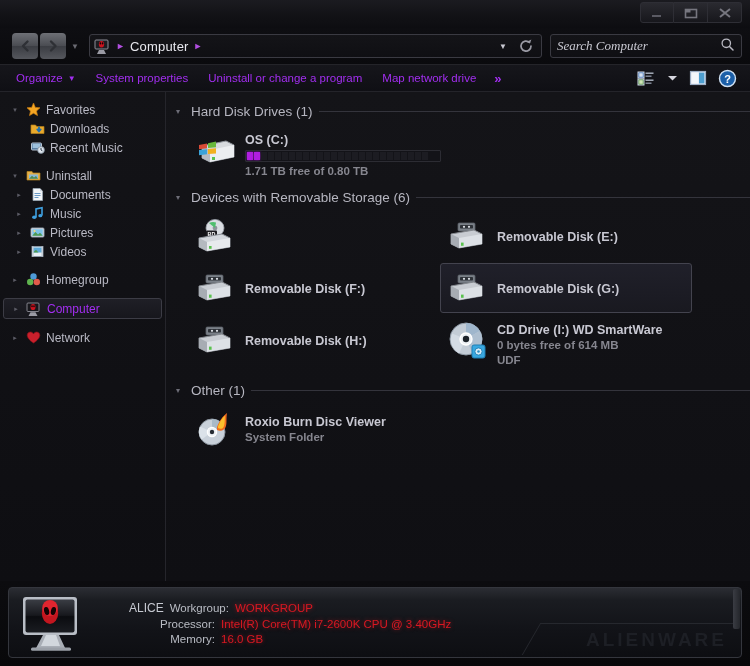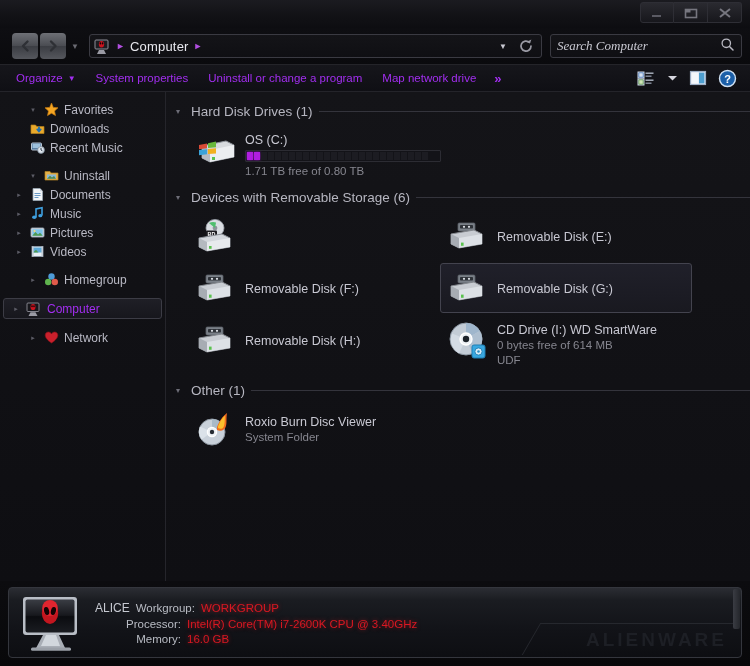--- a/index.html
+++ b/index.html
@@ -99,21 +99,21 @@
 
   
   .sidebar {
     width: 166px; flex: 0 0 166px; height: 100%;
     background: linear-gradient(180deg, #131317 0%, #0e0e12 100%);
     border-right: 1px solid #25252b;
     padding-top: 8px; overflow: hidden;
   }
   .navgroup { margin-bottom: 9px; }
   .navitem {
-    display: flex; align-items: center; height: 19px; padding-left: 28px; gap: 5px;
+    display: flex; align-items: center; height: 19px; padding-left: 10px; gap: 5px;
     color: #b9b9c4; font-size: 12px; white-space: nowrap;
   }
   .navitem .exp { width: 10px; color: #5c5c66; font-size: 7px; text-align: center; flex: 0 0 10px; }
   .navitem .ico { width: 16px; height: 16px; flex: 0 0 16px; display:flex; align-items:center; justify-content:center; }
   .navitem.child { padding-left: 14px; }
   .navitem.selected {
     background: linear-gradient(180deg, #1f1f26 0%, #17171d 100%);
     border: 1px solid #3c3c45; border-radius: 3px;
     margin: 0 3px; height: 21px; padding-left: 7px;
   }
@@ -136,21 +136,21 @@
     width: 252px; min-height: 42px; display: flex; align-items: flex-start;
     gap: 8px; padding: 5px 6px; margin: 1px 0;
     border: 1px solid transparent; border-radius: 3px;
   }
   .tile.wide { width: 260px; }
   .tile.selected {
     background: linear-gradient(180deg, #20202a 0%, #191920 100%);
     border: 1px solid #43434e;
   }
   .tile .tico { width: 42px; height: 38px; flex: 0 0 42px; display: flex; align-items: center; justify-content: center; }
-  .tile .tinfo { display: flex; flex-direction: column; justify-content: center; min-height: 38px; padding-top: 1px; }
+  .tile .tinfo { display: flex; flex-direction: column; justify-content: center; min-height: 38px; padding-top: 1px; font-weight: bold; }
   .tname { color: #c8c8d2; font-size: 12.5px; white-space: nowrap; line-height: 16px; }
   .tsub { color: #86868f; font-size: 11.5px; white-space: nowrap; line-height: 15px; }
 
   .bar {
     width: 196px; height: 12px; margin: 2px 0 2px 0;
     background: #131318; border: 1px solid #2c2c33; border-radius: 1px;
     display: flex; align-items: stretch; padding: 1px; gap: 1px; overflow: hidden;
   }
   .seg { width: 6px; background: #1c1c22; border-radius: 0; flex: 0 0 6px; }
   .seg.on { background: #b01ee0; box-shadow: 0 0 3px #9a18c8; }
@@ -158,21 +158,21 @@
   
   .details {
     position: relative; width: 750px; height: 85px;
     background: linear-gradient(180deg, #0c0c0f 0%, #08080a 100%);
     padding: 6px 8px 8px 8px;
   }
   .detail-inner {
     position: relative; width: 100%; height: 100%;
     background: linear-gradient(180deg, #2b2d33 0%, #1a1c21 18%, #121318 60%, #0d0e12 100%);
     border: 1px solid #34363d; border-radius: 4px;
-    display: flex; align-items: center; padding-left: 10px; overflow: hidden;
+    display: flex; align-items: center; padding-left: 10px; overflow: hidden; gap: 34px;
   }
   .alienmon { width: 68px; height: 58px; flex: 0 0 68px; }
   .detail-rows { margin-left: 8px; display: flex; flex-direction: column; gap: 3px; }
   .drow { display: flex; align-items: baseline; gap: 6px; font-size: 11.5px; }
   .dlabel { color: #b9bcc4; text-align: right; }
   .dlabel.w { min-width: 86px; }
   .dvalue { color: #d81822; text-shadow: 0 0 4px rgba(216,24,34,.55); }
   .pcname { color: #c6c9d1; font-size: 12px; }
   .watermark {
     position: absolute; right: 14px; bottom: 6px;

